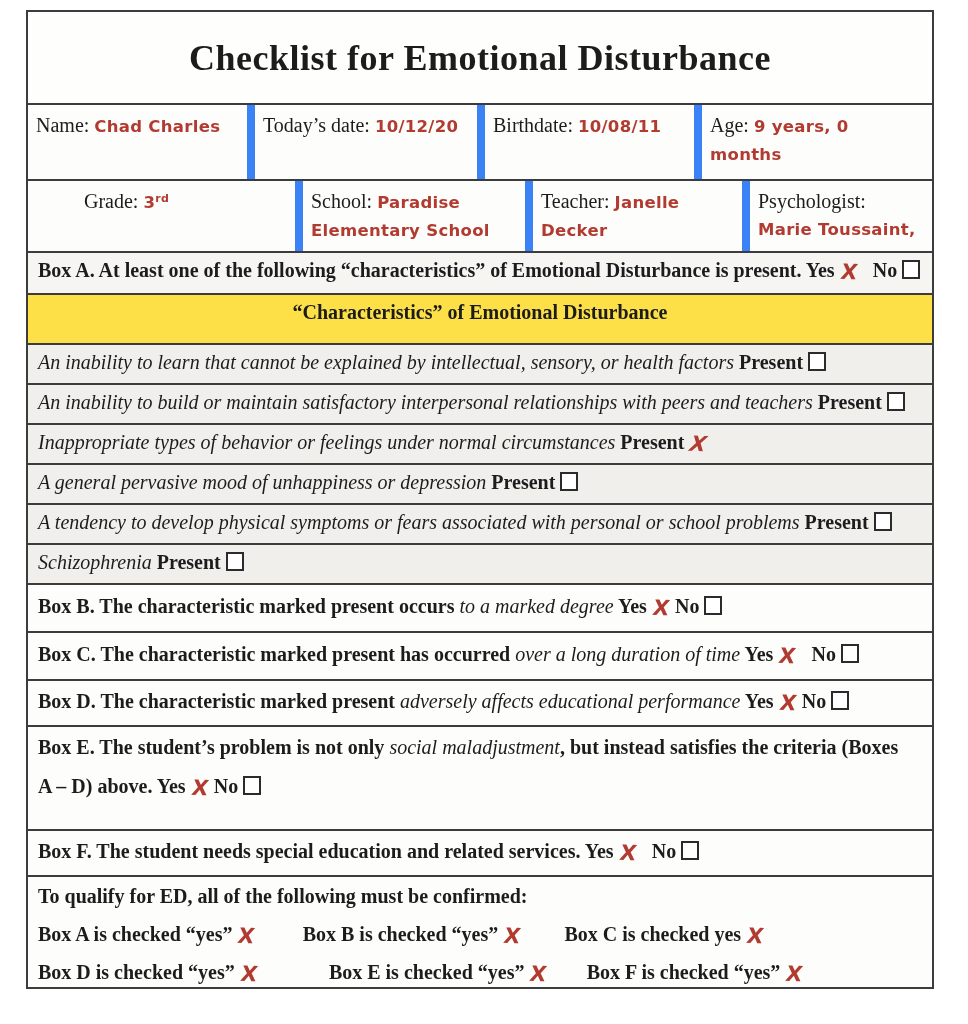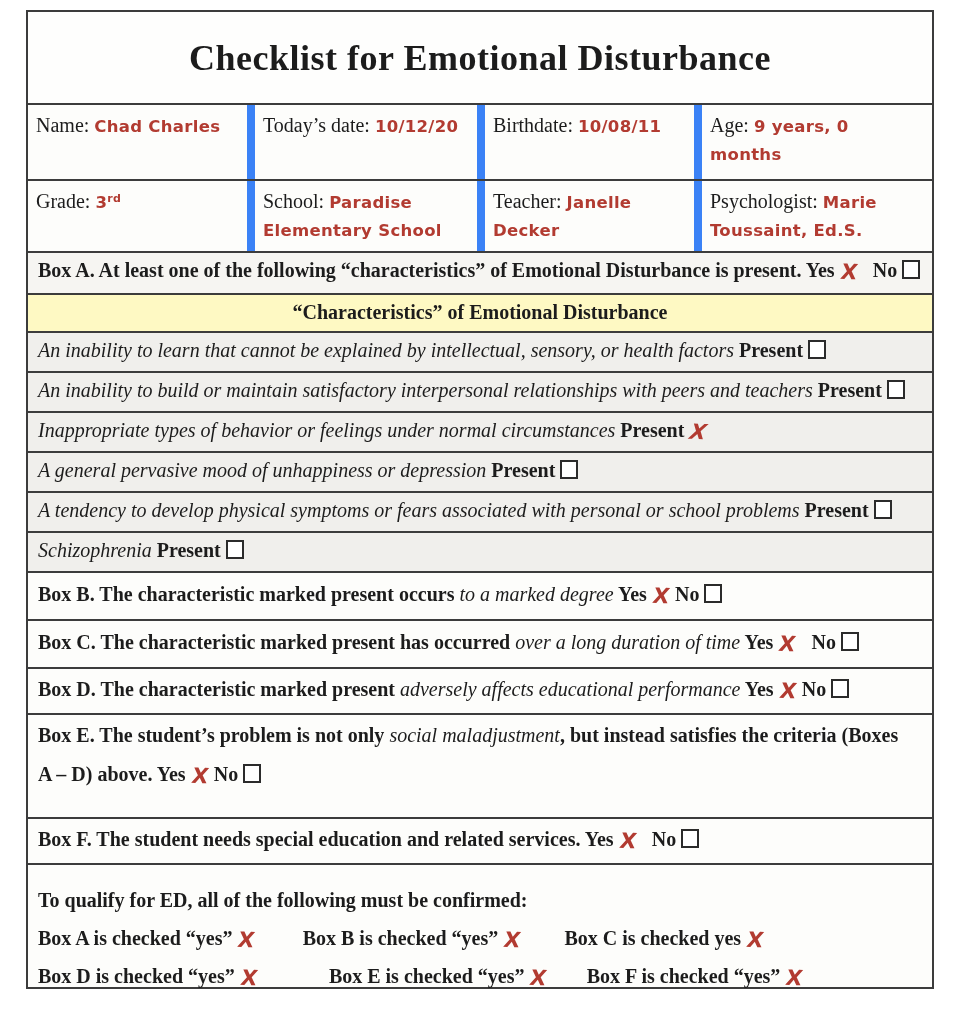--- a/index.html
+++ b/index.html
@@ -10,40 +10,40 @@
   .sheet{
     position:absolute;left:26px;top:10px;width:908px;height:979px;
     border:2px solid #3c3c3c;background:#fdfdfb;
     display:flex;flex-direction:column;box-sizing:border-box;
   }
   .r{box-sizing:border-box;border-top:2px solid #3c3c3c;padding:6px 10px;font-size:20px;flex:none;}
   .title-row{border-top:none;height:91px;display:flex;align-items:center;justify-content:center;background:#fefefd;}
   .title{font-size:36px;font-weight:bold;letter-spacing:.5px;}
   .info-grid{display:grid;grid-template-columns:219px 230px 217px 1fr;border-top:2px solid #3c3c3c;padding:0;}
   .ig1{height:76px;}
-  .ig2{height:72px;}
+  .ig2{height:72px;padding-left:48px;}
   .cell{border-left:8px solid #3b82f6;padding:7px 8px;font-size:20px;box-sizing:border-box;line-height:1.35;}
   .cell:first-child{border-left:none;}
   .hand{
     font-family:"DejaVu Sans",sans-serif;font-weight:bold;color:var(--ink,#b23b31);
     font-size:16.5px;letter-spacing:.3px;line-height:1.5;
   }
   .hand sup{font-size:11px;}
   .instr-row{height:40px;font-weight:bold;}
   .boxa-row{height:42px;font-weight:bold;background:#f6f5f2;}
-  .char-header{height:38px;text-align:center;font-weight:bold;background:#fef9c3;}
+  .char-header{height:50px;text-align:center;font-weight:bold;background:#fde047;}
   .char{height:40px;font-style:italic;background:#f0efec;}
   .char .present{font-style:normal;font-weight:bold;}
   .boxb-row{height:48px;padding-top:10px;font-weight:bold;}
   .boxc-row{height:48px;padding-top:10px;font-weight:bold;}
   .boxd-row{height:46px;padding-top:9px;font-weight:bold;}
   .boxe-row{height:104px;font-weight:bold;padding-top:9px;}
   .boxe-row .l2{margin-top:16px;}
   .boxf-row{height:46px;padding-top:9px;font-weight:bold;}
-  .qualify-row{flex:1 1 auto;font-weight:bold;padding-top:24px;}
+  .qualify-row{flex:1 1 auto;font-weight:bold;padding-top:8px;}
   .qline{margin-top:15px;}
   .qitem{display:inline-block;}
   .gap-a{margin-right:42px;}
   .gap-b{margin-right:38px;}
   .gap-c{margin-right:66px;}
   .gap-d{margin-right:34px;}
   .mark{display:inline-block;}
   .mark.x{
     color:var(--ink,#b23b31);font-family:"DejaVu Sans",sans-serif;font-weight:700;
     font-size:21px;line-height:.9;transform:skewX(-9deg) rotate(2deg);

